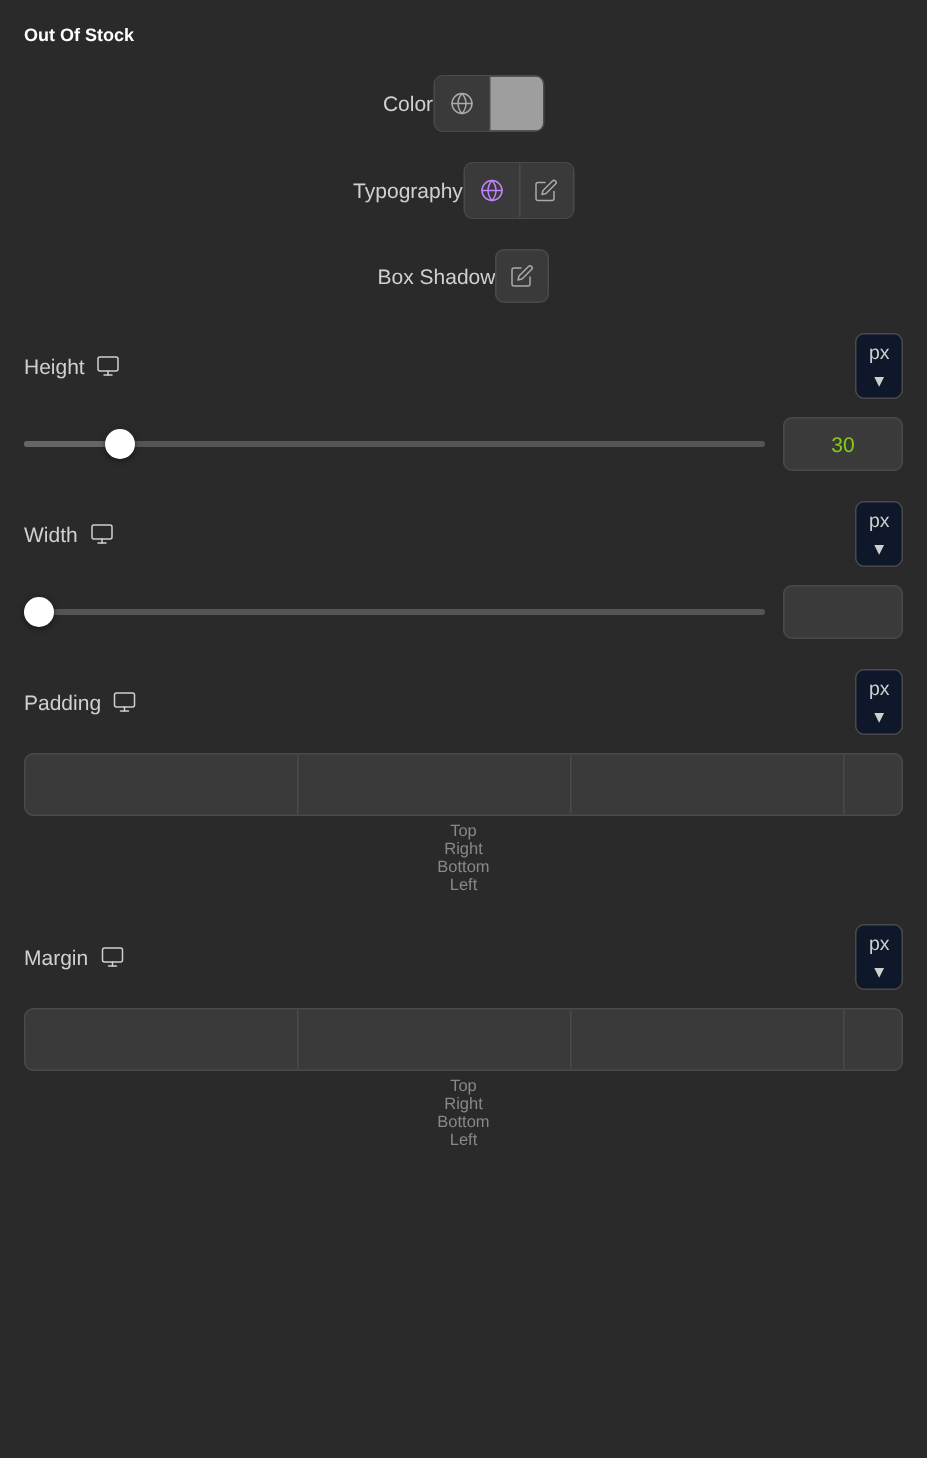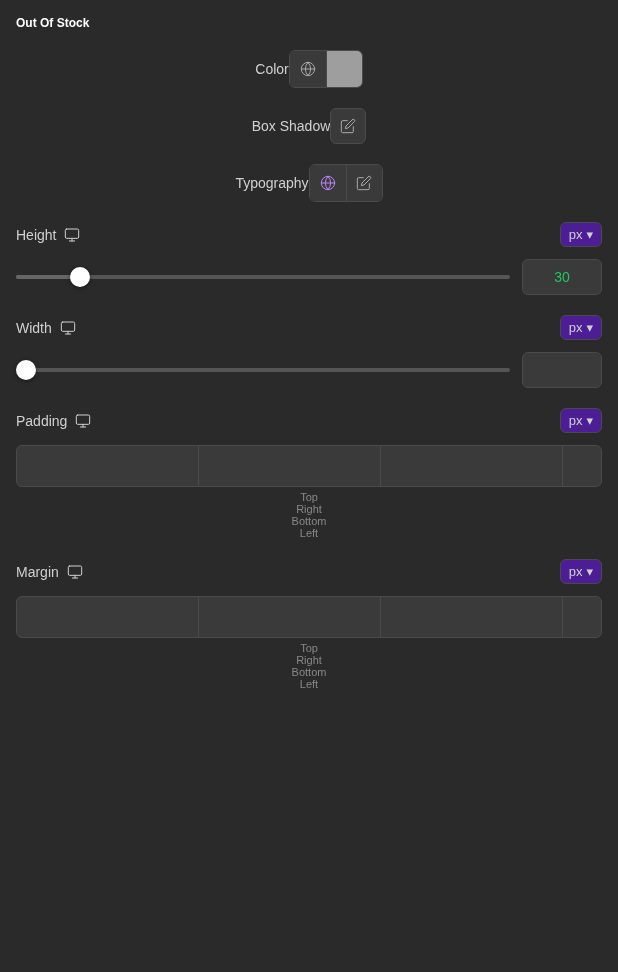--- a/index.html
+++ b/index.html
@@ -87,27 +87,28 @@
     }
 
     .combined-btn .part.active-globe {
       color: #c084fc;
     }
 
     .px-dropdown {
       display: flex;
       align-items: center;
       gap: 4px;
-      background: #4c1d95;
+      background: #0f172a;
       border: 1px solid #4a4a4a;
       border-radius: 6px;
       padding: 4px 8px;
       cursor: pointer;
       color: #d0d0d0;
       font-size: 13px;
+      flex-direction: column;
     }
 
     .slider-section {
       margin-bottom: 20px;
     }
 
     .slider-header {
       display: flex;
       align-items: center;
       justify-content: space-between;
@@ -153,21 +154,21 @@
       cursor: pointer;
       box-shadow: 0 1px 4px rgba(0,0,0,0.5);
     }
 
     .slider-input {
       width: 80px;
       height: 36px;
       background: #3a3a3a;
       border: 1px solid #4a4a4a;
       border-radius: 6px;
-      color: #22c55e;
+      color: #84cc16;
       font-size: 14px;
       text-align: center;
       outline: none;
     }
 
     .padding-margin-section {
       margin-bottom: 20px;
     }
 
     .padding-margin-header {
@@ -254,34 +255,20 @@
               <circle cx="12" cy="12" r="10"></circle>
               <line x1="2" y1="12" x2="22" y2="12"></line>
               <path d="M12 2a15.3 15.3 0 0 1 4 10 15.3 15.3 0 0 1-4 10 15.3 15.3 0 0 1-4-10 15.3 15.3 0 0 1 4-10z"></path>
             </svg>
         </div>
         <div class="part" style="background-color: #9e9e9e; width:36px; height:36px;"></div>
       </div>
     </div>
   </div>
 
-
-  <div class="row">
-    <div class="row-label">
-      <span>Box Shadow</span>
-    </div>
-    <div class="row-controls">
-      <div class="icon-btn">
-        <svg viewBox="0 0 24 24">
-            <path d="M11 4H4a2 2 0 0 0-2 2v14a2 2 0 0 0 2 2h14a2 2 0 0 0 2-2v-7"></path>
-            <path d="M18.5 2.5a2.121 2.121 0 0 1 3 3L12 15l-4 1 1-4 9.5-9.5z"></path>
-          </svg>
-      </div>
-    </div>
-  </div>
 
   <div class="row">
     <div class="row-label">
       <span>Typography</span>
     </div>
     <div class="row-controls">
       <div class="combined-btn">
         <div class="part active-globe">
           <svg viewBox="0 0 24 24" style="stroke:#c084fc;">
               <circle cx="12" cy="12" r="10"></circle>
@@ -292,20 +279,34 @@
         <div class="part">
           <svg viewBox="0 0 24 24">
               <path d="M11 4H4a2 2 0 0 0-2 2v14a2 2 0 0 0 2 2h14a2 2 0 0 0 2-2v-7"></path>
               <path d="M18.5 2.5a2.121 2.121 0 0 1 3 3L12 15l-4 1 1-4 9.5-9.5z"></path>
             </svg>
         </div>
       </div>
     </div>
   </div>
 
+  <div class="row">
+    <div class="row-label">
+      <span>Box Shadow</span>
+    </div>
+    <div class="row-controls">
+      <div class="icon-btn">
+        <svg viewBox="0 0 24 24">
+            <path d="M11 4H4a2 2 0 0 0-2 2v14a2 2 0 0 0 2 2h14a2 2 0 0 0 2-2v-7"></path>
+            <path d="M18.5 2.5a2.121 2.121 0 0 1 3 3L12 15l-4 1 1-4 9.5-9.5z"></path>
+          </svg>
+      </div>
+    </div>
+  </div>
+
   <div class="slider-section">
     <div class="slider-header">
       <div class="slider-label">
         <span>Height</span>
         <svg viewBox="0 0 24 24">
             <rect x="2" y="3" width="20" height="14" rx="2"></rect>
             <line x1="8" y1="21" x2="16" y2="21"></line>
             <line x1="12" y1="17" x2="12" y2="21"></line>
           </svg>
       </div>

